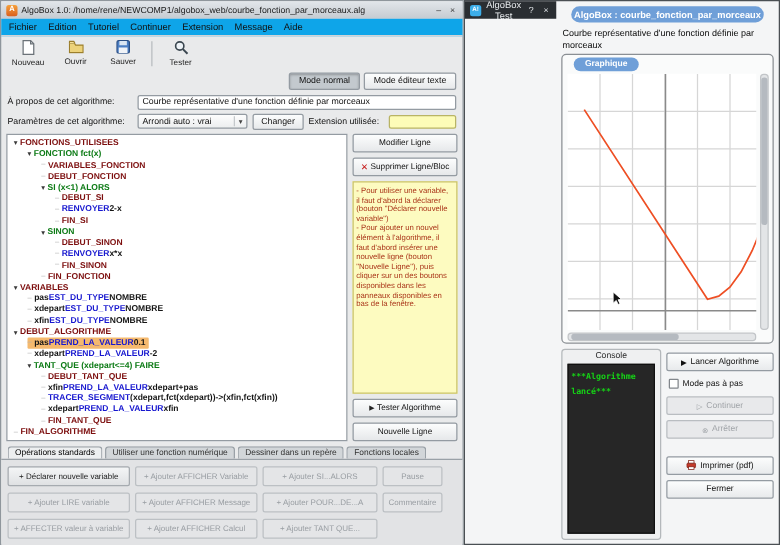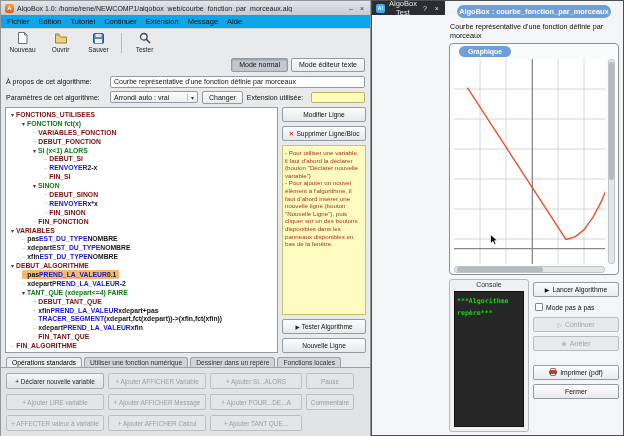--- a/index.html
+++ b/index.html
@@ -411,21 +411,21 @@
           </div>
         <div class="hsb">
             <div class="thumb"></div>
           </div>
       </div>
 
       <div class="bottom-row">
         <div class="console-group">
           <div class="console-label">Console</div>
           <div class="console">
-              <div>***Algorithme repère***</div>
+              <div>***Algorithme lancé***</div>
             </div>
         </div>
 
         <div class="btncol">
           <button class="twbtn">
             <span class="gi">▶</span>
             <span>Lancer Algorithme</span>
           </button>
           <div class="cbrow">
             <span class="cb"></span>

